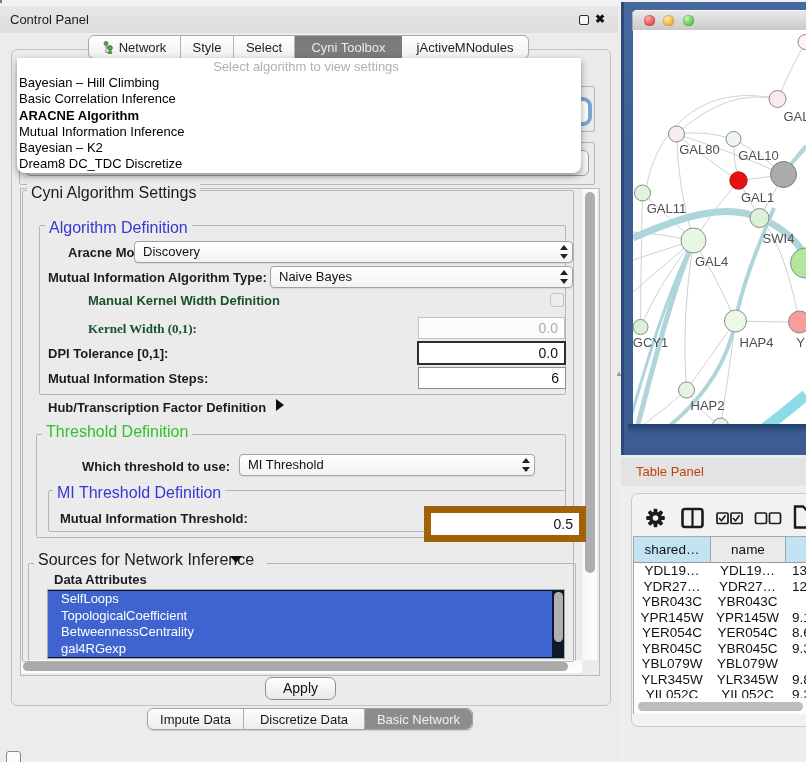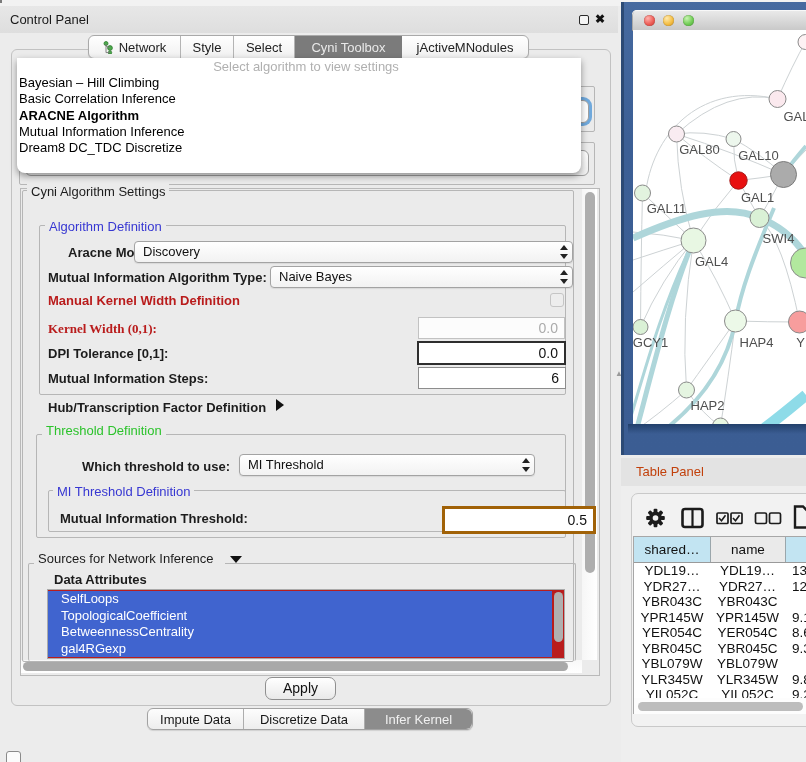--- a/index.html
+++ b/index.html
@@ -1,29 +1,29 @@
 <!DOCTYPE html>
 <html><head><meta charset="utf-8">
 <style>
 html,body{margin:0;padding:0;}
 body{width:806px;height:762px;overflow:hidden;position:relative;background:#ececec;
  font-family:"Liberation Sans",sans-serif;-webkit-font-smoothing:antialiased;}
 .abs{position:absolute;}
 .lbl{font-size:13px;font-weight:bold;color:#1c1c1c;white-space:nowrap;}
-.glbl{font-size:13px;font-weight:bold;color:#b91c1c;white-space:nowrap;}
+.glbl{font-size:13px;font-weight:bold;color:#14532d;white-space:nowrap;margin-left:40px;}
 .combo{position:absolute;height:20px;border:1px solid #a3a3a3;border-radius:4px;
  background:linear-gradient(#ffffff,#f2f2f2);font-size:13px;color:#111;
  line-height:20px;padding-left:8px;box-shadow:0 1px 1px rgba(0,0,0,0.08);}
 .combo .ar{position:absolute;right:5px;top:2px;width:9px;height:16px;}
 .combo .ar:before{content:"";position:absolute;left:1.5px;top:1px;border-left:4px solid transparent;border-right:4px solid transparent;border-bottom:5px solid #222;}
 .combo .ar:after{content:"";position:absolute;left:1.5px;bottom:1px;border-left:4px solid transparent;border-right:4px solid transparent;border-top:5px solid #222;}
 .inp{position:absolute;background:#fff;font-size:14px;color:#111;text-align:right;
  padding-right:6px;line-height:20px;}
 .grp{position:absolute;border:1px solid #b6b6b6;border-radius:2px;}
-.gtit{position:absolute;background:#ebebeb;padding:0 4px;font-size:13px;white-space:nowrap;}
+.gtit{position:absolute;background:#ebebeb;padding:0 4px;font-size:16px;white-space:nowrap;}
 </style></head>
 <body>
 
 <div class="abs" style="left:0;top:0;width:806px;height:6px;background:#f2f2f2;"></div>
 <div class="abs" style="left:0;top:0;width:2px;height:3px;background:#7a7a7a;"></div>
 <div class="abs" style="left:0;top:6px;width:618px;height:27px;background:linear-gradient(#e7e7e7,#dedede);border-bottom:1px solid #cccccc;"></div>
 <div class="abs" style="left:10px;top:6px;height:27px;line-height:27px;font-size:13px;color:#1a1a1a;">Control Panel</div>
 <div class="abs" style="left:579px;top:15px;width:8px;height:8px;border:1.5px solid #2b2b2b;border-radius:2px;background:#f5f5f5;"></div>
 <div class="abs" style="left:595px;top:12px;font-size:12px;font-weight:bold;color:#111;">✖</div>
 
@@ -88,56 +88,57 @@
 <div class="grp" style="left:36px;top:434px;width:528px;height:102px;"></div>
 <div class="gtit" style="left:42px;top:423px;color:#2cc32c;">Threshold Definition</div>
 
 <div class="lbl abs" style="left:82px;top:459px;">Which threshold to use:</div>
 <div class="combo" style="left:239px;top:454px;width:286px;">MI Threshold<span class="ar"></span></div>
 
 <div class="grp" style="left:48px;top:490px;width:516px;height:40px;"></div>
 <div class="gtit" style="left:53px;top:484px;color:#3737d2;">MI Threshold Definition</div>
 
 <div class="lbl abs" style="left:60px;top:511px;">Mutual Information Threshold:</div>
-<div class="inp" style="left:442px;top:506px;width:142px;height:22px;border:3px solid #a16207;line-height:22px;">0.5</div>
+<div class="inp" style="left:424px;top:506px;width:142px;height:22px;border:7px solid #a16207;line-height:22px;">0.5</div>
 
 <div class="grp" style="left:28px;top:563px;width:546px;height:97px;border-bottom:none;"></div>
 <div class="gtit" style="left:34px;top:551px;color:#1c1c1c;">Sources for Network Inference &nbsp;</div>
 <div class="abs" style="left:230px;top:556px;width:0;height:0;border-top:7px solid #111;border-left:6px solid transparent;border-right:6px solid transparent;"></div>
 <div class="lbl abs" style="left:40px;top:572px;padding-left:14px;">Data Attributes</div>
 
-<div class="abs" style="left:47px;top:589px;width:516px;height:68px;background:#b91c1c;border:1px solid #aaa;overflow:hidden;">
+<div class="abs" style="left:47px;top:589px;width:516px;height:68px;background:#0f172a;border:1px solid #aaa;overflow:hidden;">
  <div style="position:absolute;left:0;top:1px;width:504px;height:66px;background:#4064cf;color:#fff;font-size:13px;">
   <div style="padding-left:13px;height:16.5px;line-height:16.5px;">SelfLoops</div>
   <div style="padding-left:13px;height:16.5px;line-height:16.5px;">TopologicalCoefficient</div>
   <div style="padding-left:13px;height:16.5px;line-height:16.5px;">BetweennessCentrality</div>
   <div style="padding-left:13px;height:16.5px;line-height:16.5px;">gal4RGexp</div>
  </div>
  <div style="position:absolute;right:1px;top:2px;width:9px;height:50px;background:#b0b0b0;border-radius:4.5px;"></div>
 </div>
 
 <div class="abs" style="left:265px;top:677px;width:69px;height:21px;background:linear-gradient(#ffffff,#e9e9e9);border:1px solid #8f8f8f;border-radius:7px;text-align:center;line-height:21px;font-size:14px;color:#111;">Apply</div>
 
 <div class="abs" style="left:147px;top:708px;width:324px;height:20px;border:1px solid #a2a2a2;border-radius:6px;background:linear-gradient(#fdfdfd,#ededed);box-shadow:0 1px 1px rgba(0,0,0,0.12);display:flex;font-size:13px;color:#161616;justify-content:space-between;">
  <div style="width:95px;border-right:1px solid #adadad;display:flex;align-items:center;justify-content:center;">Impute Data</div>
  <div style="width:120px;border-right:1px solid #adadad;display:flex;align-items:center;justify-content:center;">Discretize Data</div>
- <div style="flex:1;background:#8c8c8c;color:#f1f1f1;display:flex;align-items:center;justify-content:center;border-radius:0 6px 6px 0;">Infer Kernel</div>
+ <div style="flex:1;background:#8c8c8c;color:#f1f1f1;display:flex;align-items:center;justify-content:center;border-radius:0 6px 6px 0;">Basic Network</div>
 </div>
 
 <div class="abs" style="left:6px;top:751px;width:13px;height:14px;border:1px solid #8a8a8a;border-radius:3px;background:#fbfbfb;"></div>
 
 <div class="abs" style="left:615px;top:369px;font-size:8px;color:#9a9a9a;">▲</div>
 
 <div class="abs" style="left:17px;top:58px;width:564px;height:115px;background:#fff;border-radius:0 0 8px 8px;box-shadow:0 3px 7px rgba(0,0,0,0.4);font-size:13px;color:#000;">
  <div style="position:absolute;left:0;top:1px;width:100%;text-align:center;text-indent:14px;color:#b0b0b0;height:16px;line-height:16px;">Select algorithm to view settings</div>
  <div style="position:absolute;left:2px;top:17px;width:560px;">
   <div style="height:16.3px;line-height:16.3px;">Bayesian – Hill Climbing</div>
   <div style="height:16.3px;line-height:16.3px;">Basic Correlation Inference</div>
   <div style="height:16.3px;line-height:16.3px;font-weight:bold;">ARACNE Algorithm</div>
   <div style="height:16.3px;line-height:16.3px;">Mutual Information Inference</div>
+  <div style="height:16.3px;line-height:16.3px;">Bayesian – K2</div>
   <div style="height:16.3px;line-height:16.3px;">Dream8 DC_TDC Discretize</div>
  </div>
 </div>
 
 <div class="abs" style="left:621px;top:2px;width:185px;height:453px;background:linear-gradient(#466aa0,#3c5f95 30%,#3b5d93);"></div>
 <div class="abs" style="left:621px;top:2px;width:3px;height:453px;background:#2c4a75;"></div>
 
 <div class="abs" style="left:632px;top:10px;width:174px;height:20px;background:linear-gradient(#ebebeb,#c9c9c9);border-radius:5px 0 0 0;border-bottom:1px solid #8f8f8f;box-shadow:inset 0 1px 0 #f8f8f8,inset 1px 0 0 #a8a8a8;"></div>
 <div class="abs" style="left:644px;top:15px;width:11px;height:11px;border-radius:50%;background:radial-gradient(circle at 35% 30%,#ffb3ae,#ee5f58 55%,#c33b32);box-shadow:inset 0 0 1px #8a2622;"></div>
 <div class="abs" style="left:663px;top:15px;width:11px;height:11px;border-radius:50%;background:radial-gradient(circle at 35% 30%,#ffe9ad,#f5bf45 55%,#cd9227);box-shadow:inset 0 0 1px #8f6410;"></div>

